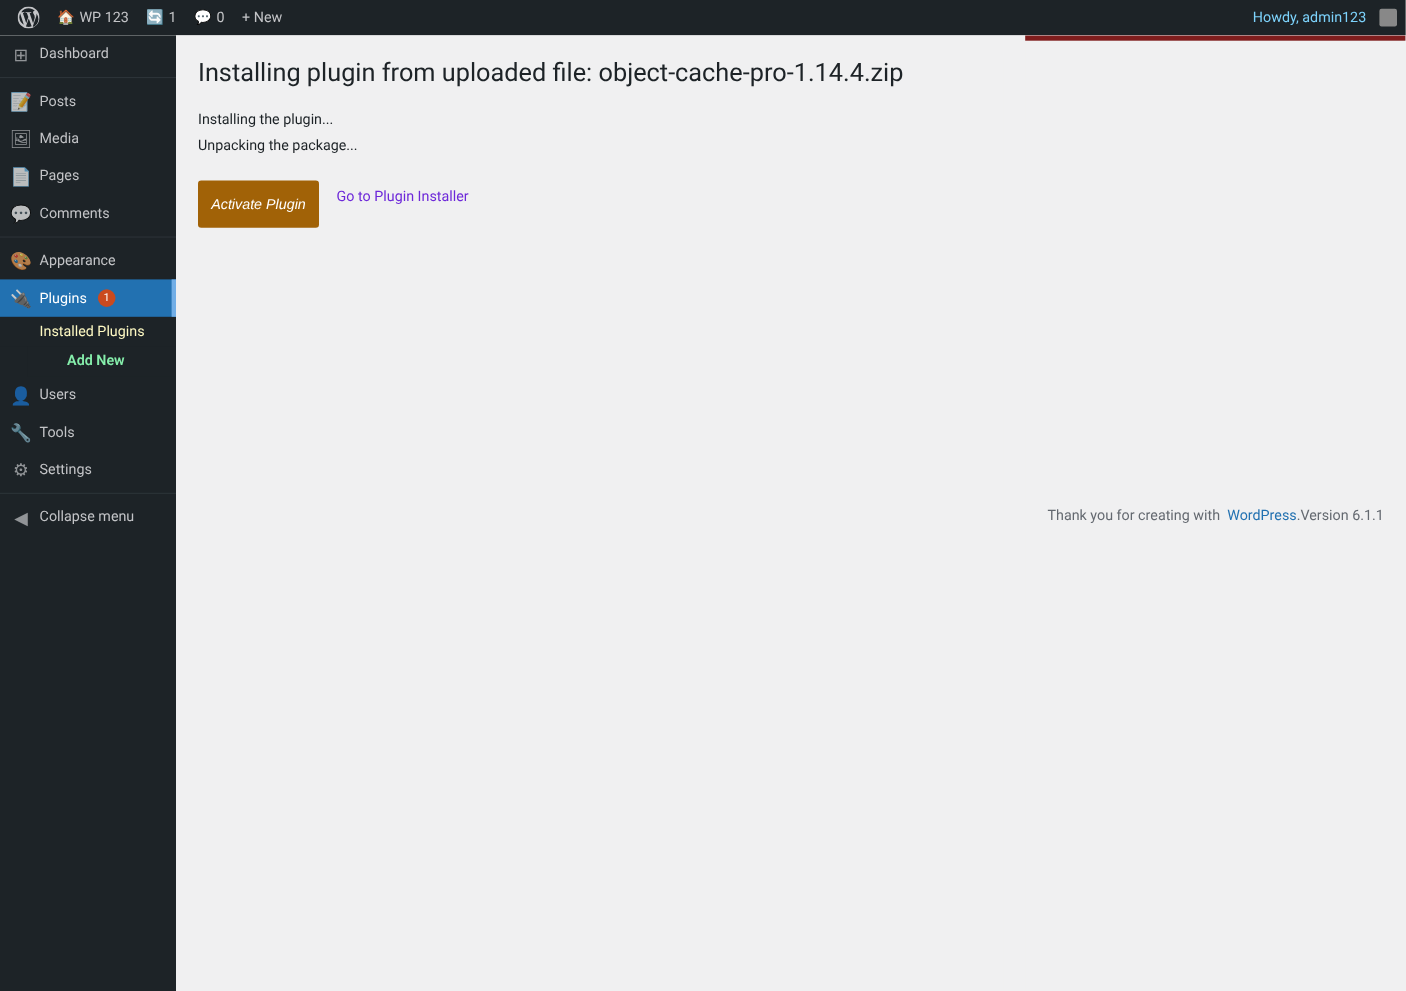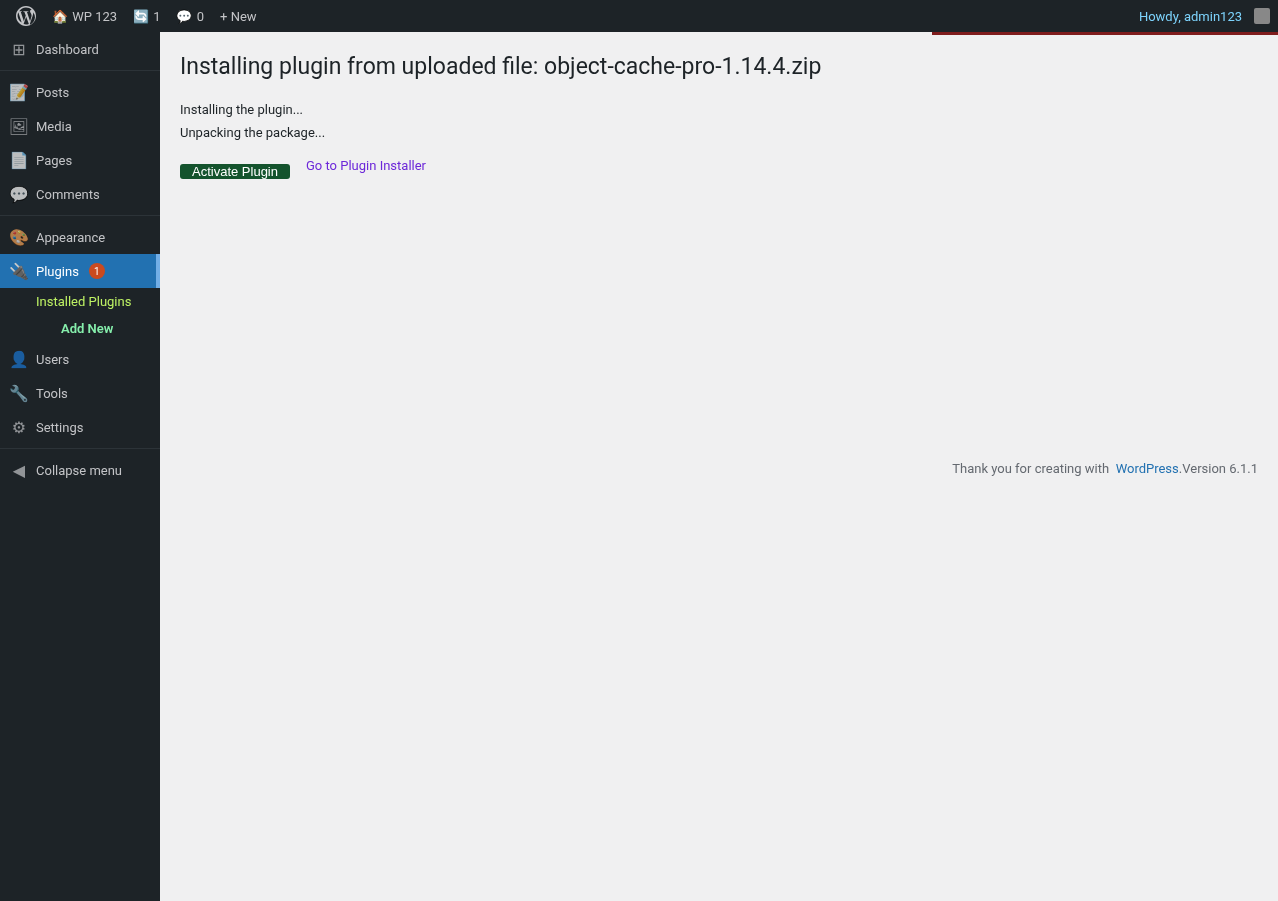--- a/index.html
+++ b/index.html
@@ -102,21 +102,21 @@
       font-size: 10px;
       display: inline-flex;
       align-items: center;
       justify-content: center;
       margin-left: 2px;
     }
     .submenu-item {
       display: flex;
       align-items: center;
       padding: 6px 10px 6px 36px;
-      color: #bef264;
+      color: #fef9c3;
       font-size: 13px;
       cursor: pointer;
       background: #1d2327;
     }
     .submenu-item.active-sub {
       color: #86efac;
       font-weight: 600;
       margin-left: 25px;
     }
     .menu-item.has-arrow::after {
@@ -148,44 +148,45 @@
       color: #1d2327;
       margin-bottom: 20px;
       line-height: 1.3;
     }
     .status-line {
       color: #1d2327;
       font-size: 13px;
       margin-bottom: 8px;
     }
     .activate-btn {
-      background: #14532d;
+      background: #a16207;
       color: #fff;
       border: none;
-      padding: 0 12px;
+      padding: 14px 12px;
       font-size: 13px;
       cursor: pointer;
       border-radius: 3px;
       margin-right: 8px;
       margin-top: 12px;
+      font-style: italic;
     }
     .plugin-installer-link {
       color: #6d28d9;
       text-decoration: none;
       font-size: 13px;
     }
 
     
     #wpfooter {
       background: #f0f0f1;
       padding: 8px 20px;
       display: flex;
       justify-content: space-between;
       align-items: center;
-      border-top: 3px solid #7f1d1d;
+      border-top: 5px solid #7f1d1d;
       color: #646970;
       font-size: 13px;
       flex-shrink: 0;
     }
     #wpfooter a { color: #2271b1; text-decoration: none; }
 
     .menu-separator {
       height: 1px;
       background: #2c3338;
       margin: 4px 0;

